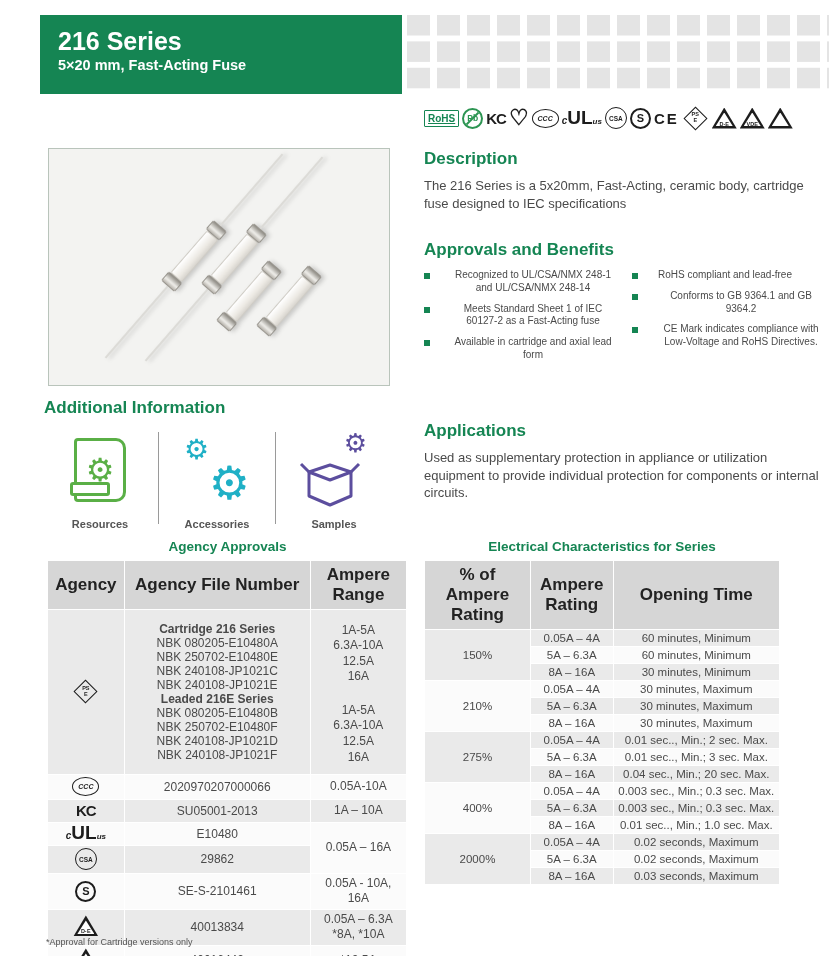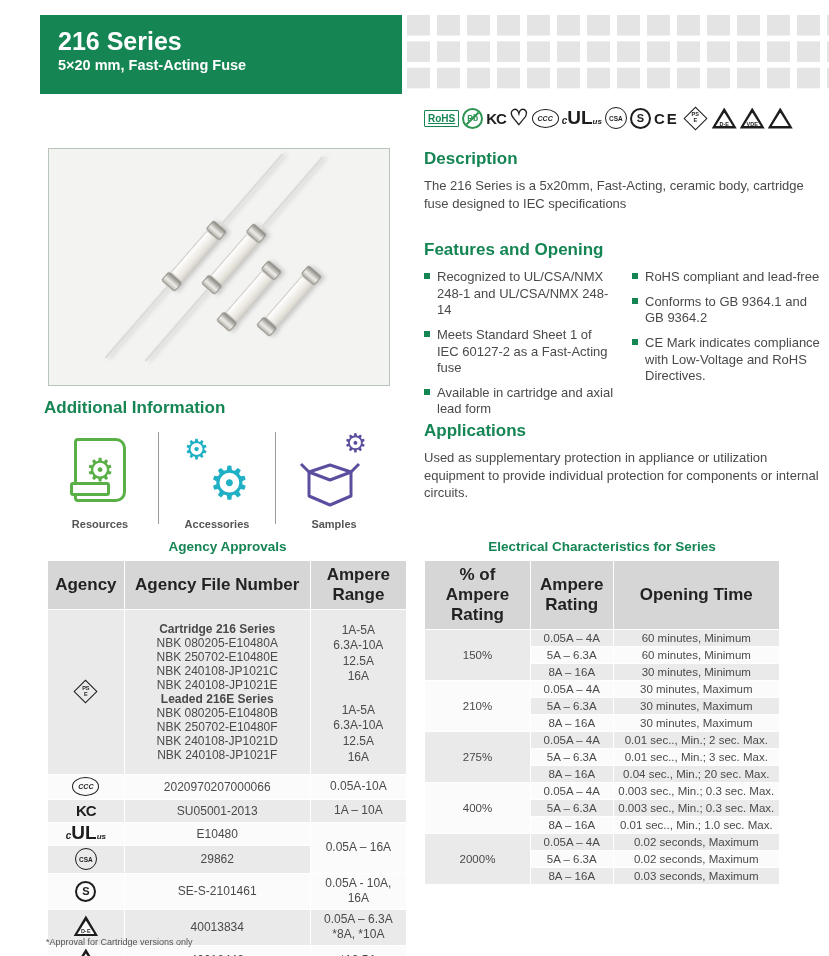--- a/index.html
+++ b/index.html
@@ -42,21 +42,21 @@
   .mark-tri::after { content:""; position:absolute; left:4px; right:4px; top:5px; bottom:2.5px; background:#fff; clip-path:polygon(50% 0,100% 100%,0 100%); }
   .mark-tri .tri-label { position:absolute; left:0; right:0; bottom:2px; z-index:1; text-align:center; font-size:5.5px; font-weight:800; }
 
   
   .h1 { color:#158553; font-weight:bold; font-size:17px; }
   .body-text { font-size:13px; line-height:1.35; color:#4a4a4a; margin-top:8px; }
   .desc { position:absolute; left:424px; top:149px; width:402px; }
   .feat { position:absolute; left:424px; top:240px; width:402px; }
   .cols { display:flex; gap:16px; margin-top:9px; }
   .col { width:192px; }
-  .fi { display:flex; gap:7px; font-size:13px; line-height:1.28; margin-bottom:8px; }
+  .fi { display:flex; gap:20px; font-size:10px; line-height:1.28; margin-bottom:8px;text-align:center; }
   .fi .sq { flex:none; width:6px; height:6px; background:#158553; margin-top:4px; }
   .apps { position:absolute; left:424px; top:421px; width:402px; }
 
   
   .photo { position:absolute; left:48px; top:148px; width:342px; height:238px; background:#f3f3f1; border:1px solid #b9c4bb; overflow:hidden; }
   .fuse { position:absolute; display:flex; align-items:center; filter:drop-shadow(2px 3px 2px rgba(0,0,0,.18)); }
   .fuse .body { width:56px; height:15px; background:linear-gradient(#ffffff,#ece9e3 65%,#d8d5cf); border:1px solid #cfccc5; border-radius:2px; }
   .fuse .cap { width:12px; height:18px; background:linear-gradient(90deg,#b7b3ac,#f0efeb 40%,#8f8c85); border:1px solid #97948d; border-radius:2px; }
   .fuse .lead { width:95px; height:2px; background:#dcdbd7; }
   .f1 { left:10px;  top:98px;  transform:rotate(-49deg); }
@@ -185,21 +185,21 @@
         <div class="cap"></div>
       </div>
   </div>
 
   <div class="desc">
     <div class="h1">Description</div>
     <p class="body-text">The 216 Series is a 5x20mm, Fast-Acting, ceramic body, cartridge fuse designed to IEC specifications</p>
   </div>
 
   <div class="feat">
-    <div class="h1">Features and Opening</div>
+    <div class="h1">Approvals and Benefits</div>
     <div class="cols">
       <div class="col" id="feat-left">
           <div class="fi">
             <span class="sq"></span>
             <span>Recognized to UL/CSA/NMX 248-1 and UL/CSA/NMX 248-14</span>
           </div>
           <div class="fi">
             <span class="sq"></span>
             <span>Meets Standard Sheet 1 of IEC 60127-2 as a Fast-Acting fuse</span>
           </div>

